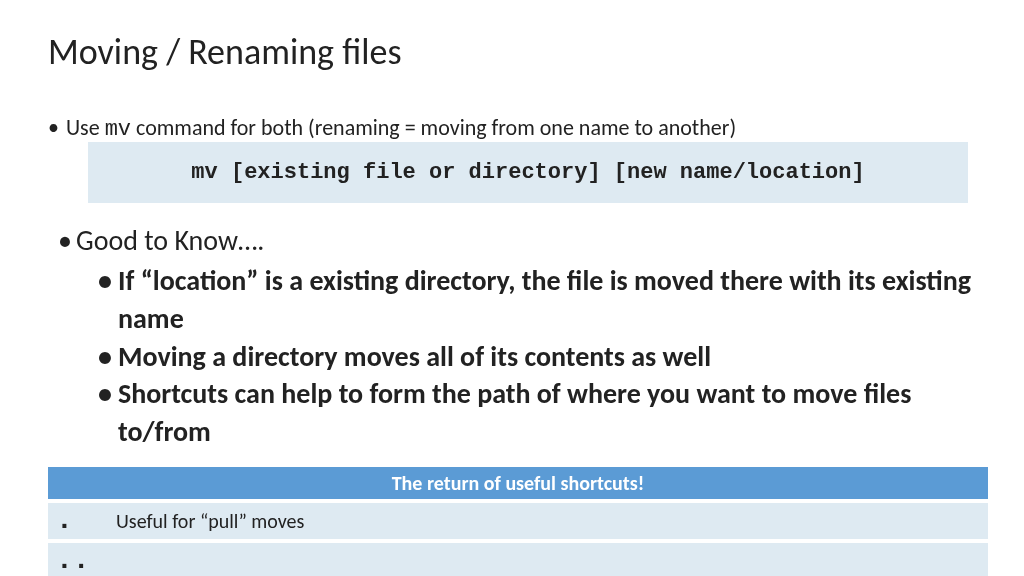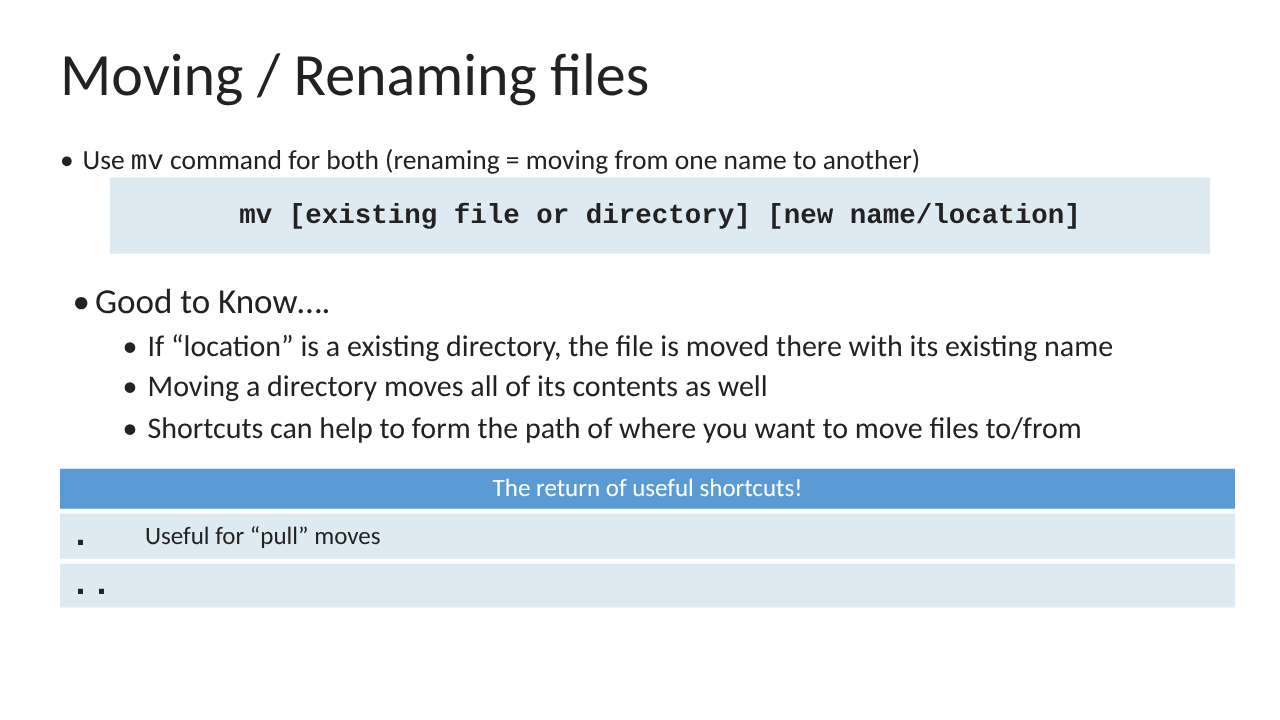--- a/index.html
+++ b/index.html
@@ -6,23 +6,23 @@
     body {
       width: 1024px;
       height: 576px;
       font-family: Calibri, 'Segoe UI', Arial, sans-serif;
       background: #fff;
       color: #222;
       padding: 30px 48px 20px 48px;
       position: relative;
     }
     .title {
-      font-size: 48px;
+      font-size: 36px;
       font-weight: 400;
-      margin-bottom: 25px;
+      margin-bottom: 40px;
       color: #222;
     }
     .bullet1 {
       font-size: 22px;
       padding-left: 18px;
       position: relative;
     }
     .bullet1::before {
       content: "•";
       position: absolute;
@@ -50,41 +50,43 @@
     .bullet2::before {
       content: "•";
       position: absolute;
       left: 10px;
       top: 0;
     }
     .sub-bullets {
       margin-top: 2px;
     }
     .bullet3 {
-      font-size: 24px;
+      font-size: 28px;
       padding-left: 70px;
       position: relative;
       line-height: 1.35;
+      font-weight: bold;
     }
     .bullet3::before {
       content: "•";
       position: absolute;
       left: 50px;
       top: 0;
     }
     .table-wrap {
       margin-top: 16px;
       width: 940px;
     }
     .table-header {
       background: #5b9bd5;
       color: #fff;
       text-align: center;
       font-size: 20px;
       padding: 4px 0;
+      font-weight: bold;
     }
     .table-row {
       display: flex;
       background: #deeaf2;
       margin-top: 4px;
     }
     .cell-sym {
       width: 60px;
       font-family: 'Courier New', Courier, monospace;
       font-weight: bold;

